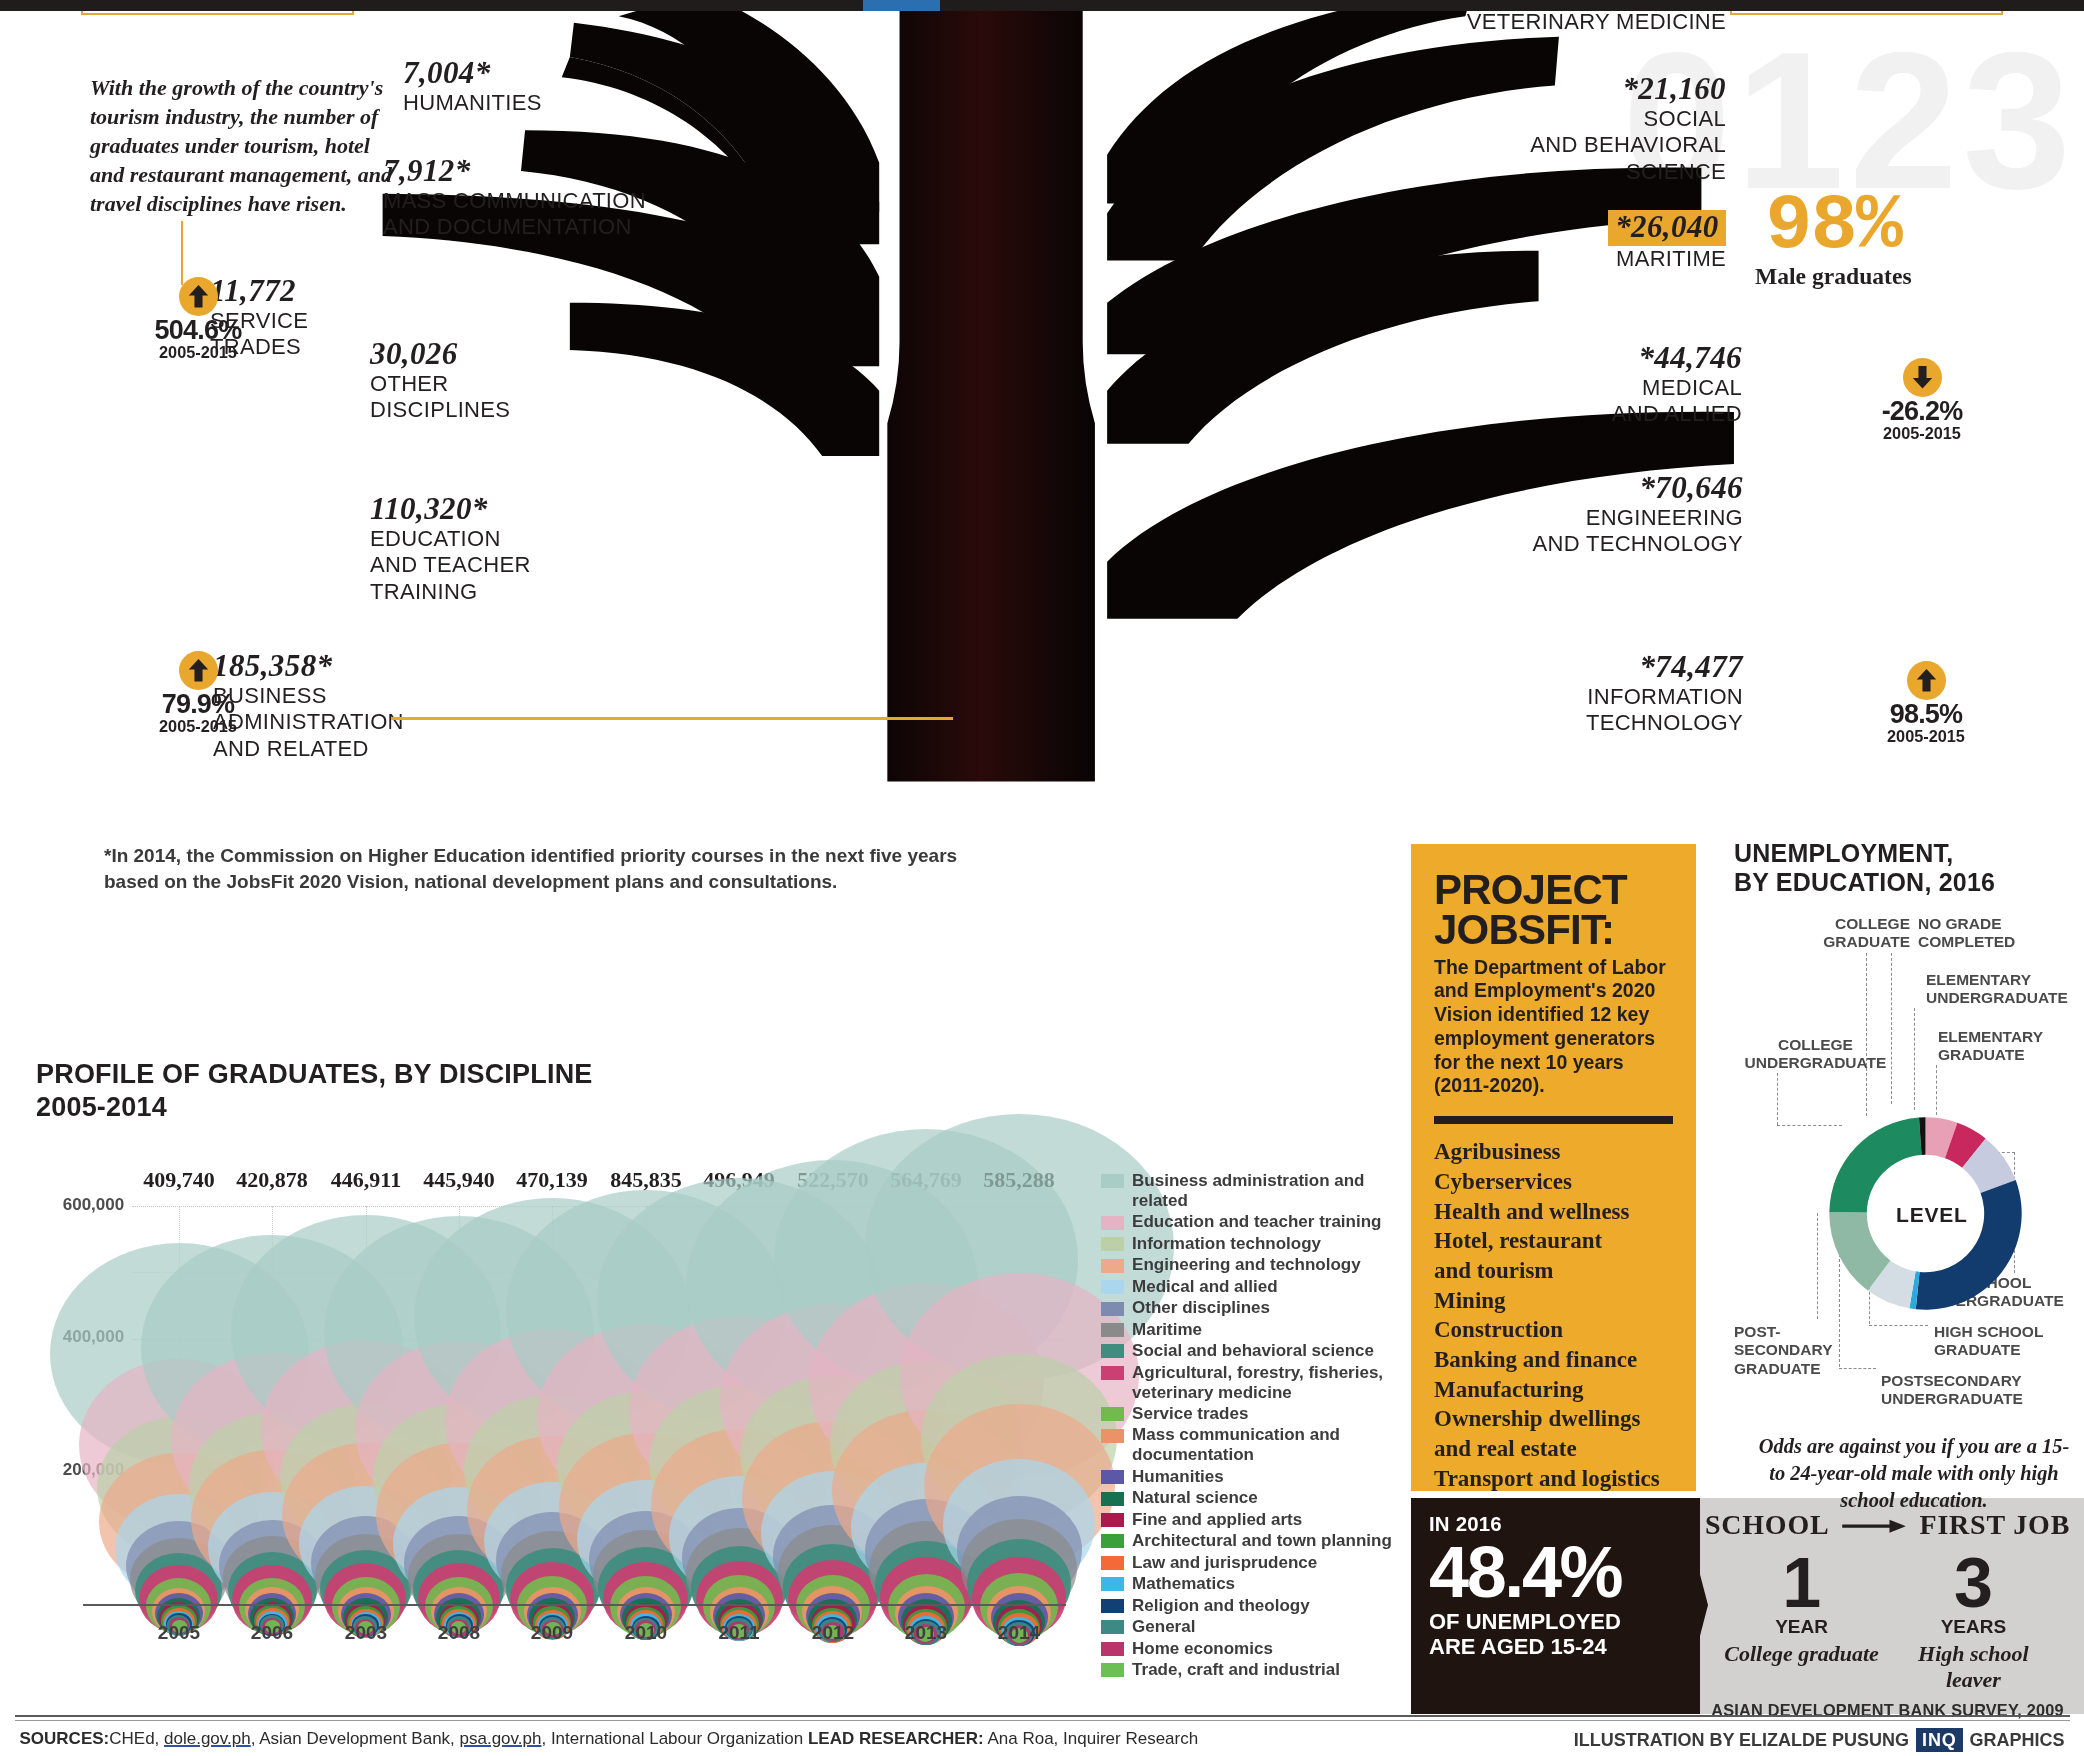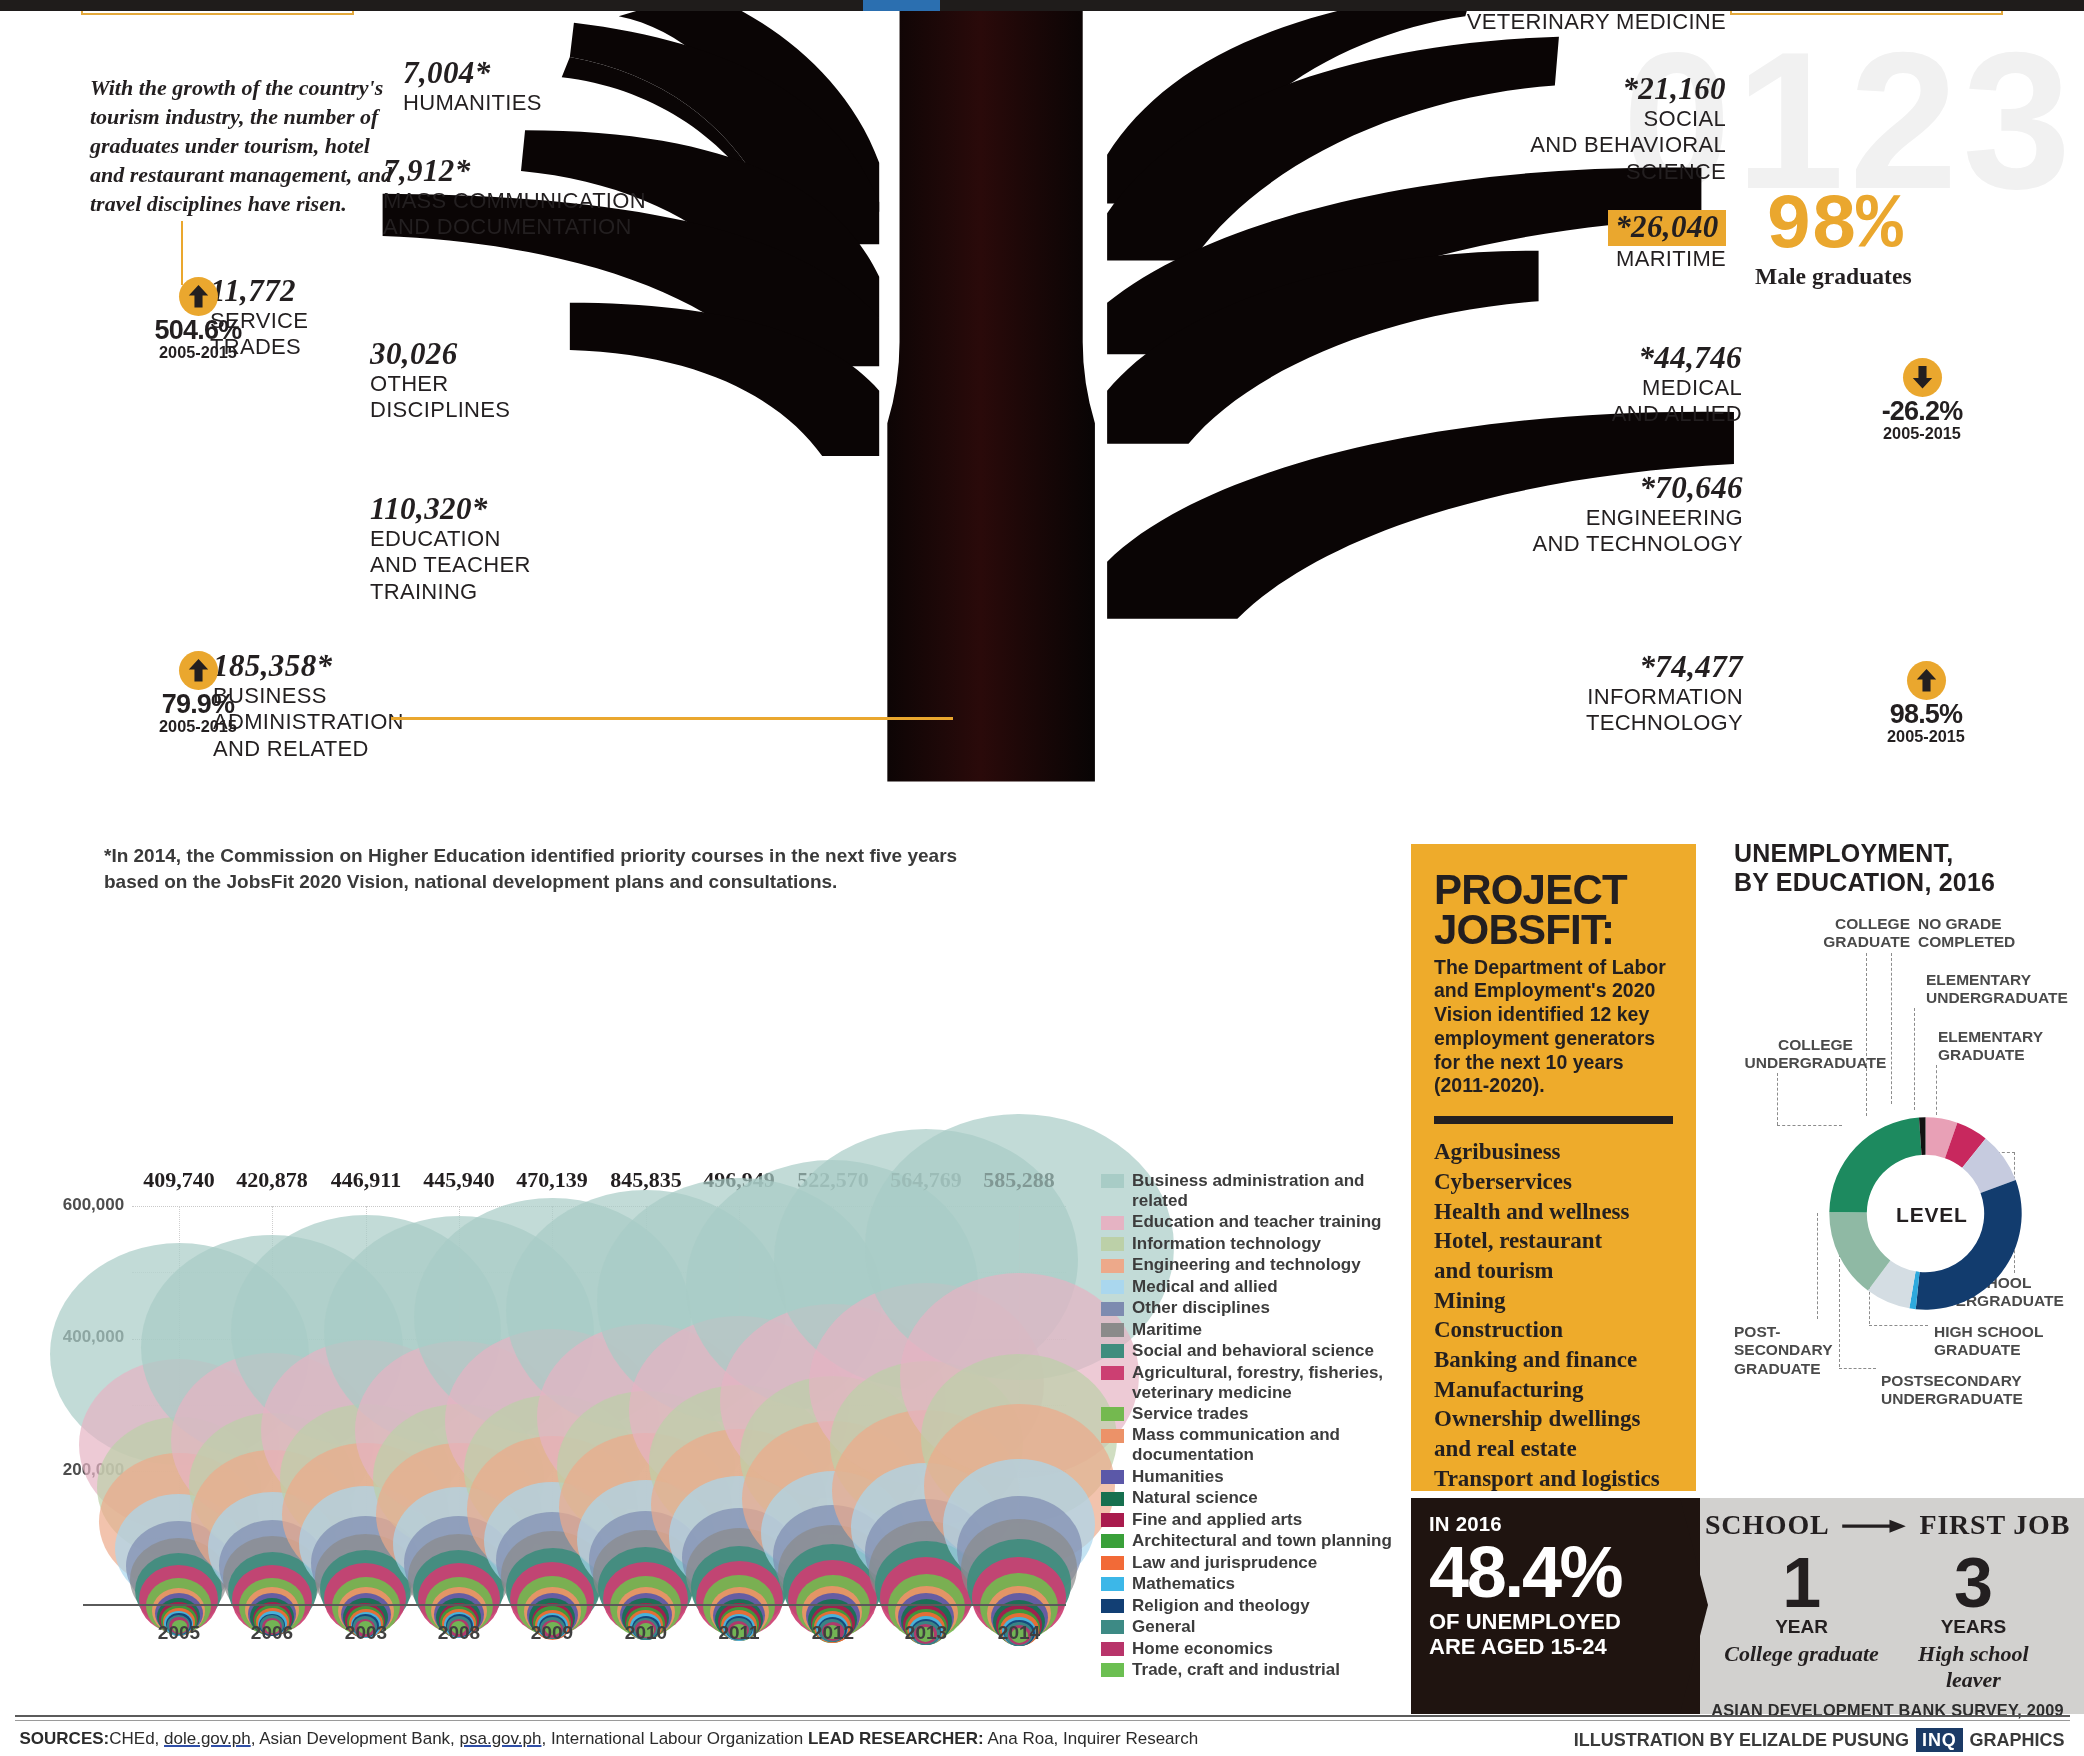--- a/index.html
+++ b/index.html
@@ -337,20 +337,24 @@
       <svg width="21" height="24.4" viewBox="0 0 26 30">
           <path d="M13 1 L25 14 L18 14 L18 29 L8 29 L8 14 L1 14 Z" fill="#231f20"></path>
         </svg>
     </div>
     <div class="pct">98.5%</div>
     <div class="yrs">2005-2015</div>
   </div>
 
   <div class="footnote">*In 2014, the Commission on Higher Education identified priority courses in the next five years based on the JobsFit 2020 Vision, national development plans and consultations.</div>
 
+  <div class="chart-title">
+    <div>PROFILE OF GRADUATES, BY DISCIPLINE</div>
+    <div>2005-2014</div>
+  </div>
   <div class="chart-area" id="chartArea">
       <div class="gridline" style="left: 96px; top: 335px; width: 934px;"></div>
       <div class="ax-y" style="left: -9.8px; top: 324px;">200,000</div>
       <div class="gridline" style="left: 96px; top: 203px; width: 934px;"></div>
       <div class="ax-y" style="left: -9.8px; top: 191px;">400,000</div>
       <div class="gridline" style="left: 96px; top: 70px; width: 934px;"></div>
       <div class="ax-y" style="left: -9.8px; top: 59px;">600,000</div>
       <div class="gridline" style="border-top-color: rgb(226, 226, 226); left: 96px; top: 402px; width: 934px;"></div>
       <div class="gridline" style="border-top-color: rgb(226, 226, 226); left: 96px; top: 269px; width: 934px;"></div>
       <div class="gridline" style="border-top-color: rgb(226, 226, 226); left: 96px; top: 136px; width: 934px;"></div>
@@ -743,20 +747,21 @@
         <path d="M275.6547515933555,124.01798016431123 A118,118 0 0 1 153.06213800548298,282.39458016024366 L157.71588081690487,236.63059128421645 A72,72 0 0 0 232.5181535145898,139.99402179517296 Z" fill="#123c6e"></path>
         <path d="M153.06213800548298,282.39458016024366 A118,118 0 0 1 145.16409447942647,281.32083584714684 L152.8967356145653,235.97542526266585 A72,72 0 0 0 157.71588081690487,236.63059128421645 Z" fill="#2ea9dd"></path>
         <path d="M145.16409447942647,281.32083584714684 A118,118 0 0 1 94.35777988711142,259.51812914738736 L121.8962724734917,222.6720788017957 A72,72 0 0 0 152.8967356145653,235.97542526266585 Z" fill="#d4dde3"></path>
         <path d="M94.35777988711142,259.51812914738736 A118,118 0 0 1 47.01683121795425,163.00704135835616 L93.0102698957009,163.78395743899696 A72,72 0 0 0 121.8962724734917,222.6720788017957 Z" fill="#8fb9a4"></path>
         <path d="M47.01683121795425,163.00704135835616 A118,118 0 0 1 157.0338498707129,47.26920346775165 L160.1392982261977,93.1642597430349 A72,72 0 0 0 93.0102698957009,163.78395743899696 Z" fill="#1d8a5f"></path>
         <path d="M157.0338498707129,47.26920346775165 A118,118 0 0 1 164.99999999999997,47 L165,93 A72,72 0 0 0 160.1392982261977,93.1642597430349 Z" fill="#121212"></path>
       </g>
   </svg>
   <div class="donut-center" style="left:1896px; top:1203px; z-index:21;">LEVEL</div>
 
+  <div class="odds">Odds are against you if you are a 15- to 24-year-old male with only high school education.</div>
 
   <div class="blackpanel">
     <div class="bp-kicker">IN 2016</div>
     <div class="bp-big">48.4%</div>
     <div class="bp-sub" style="white-space:pre-line">OF UNEMPLOYED
 ARE AGED 15-24</div>
   </div>
   <div class="notch"></div>
   <div class="graypanel">
     <div class="gp-head">

